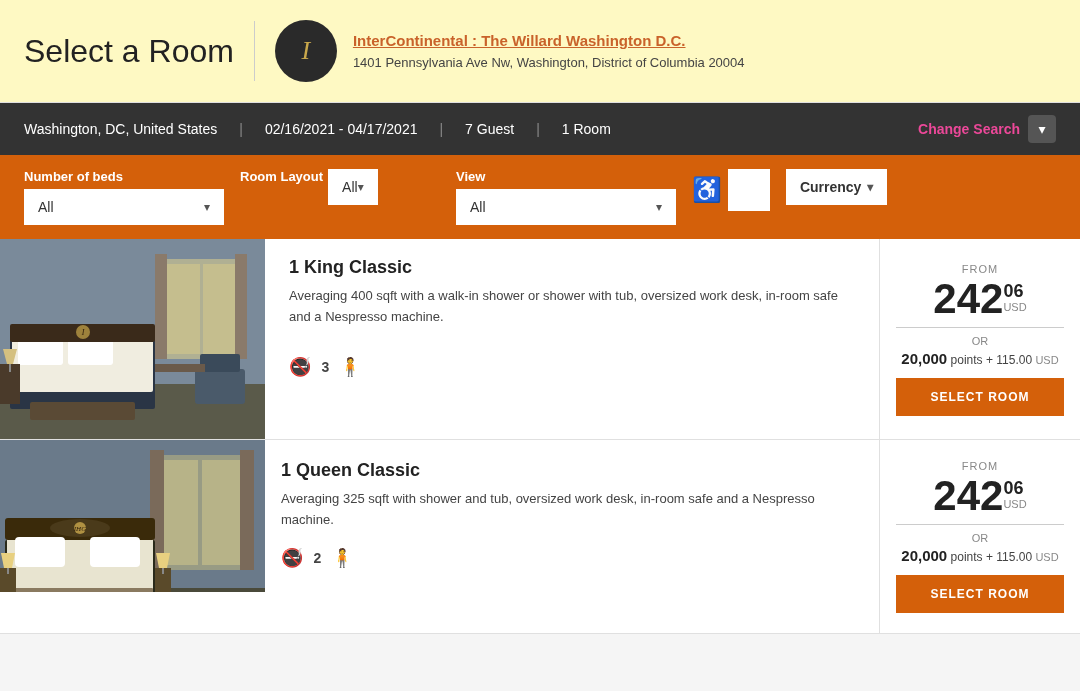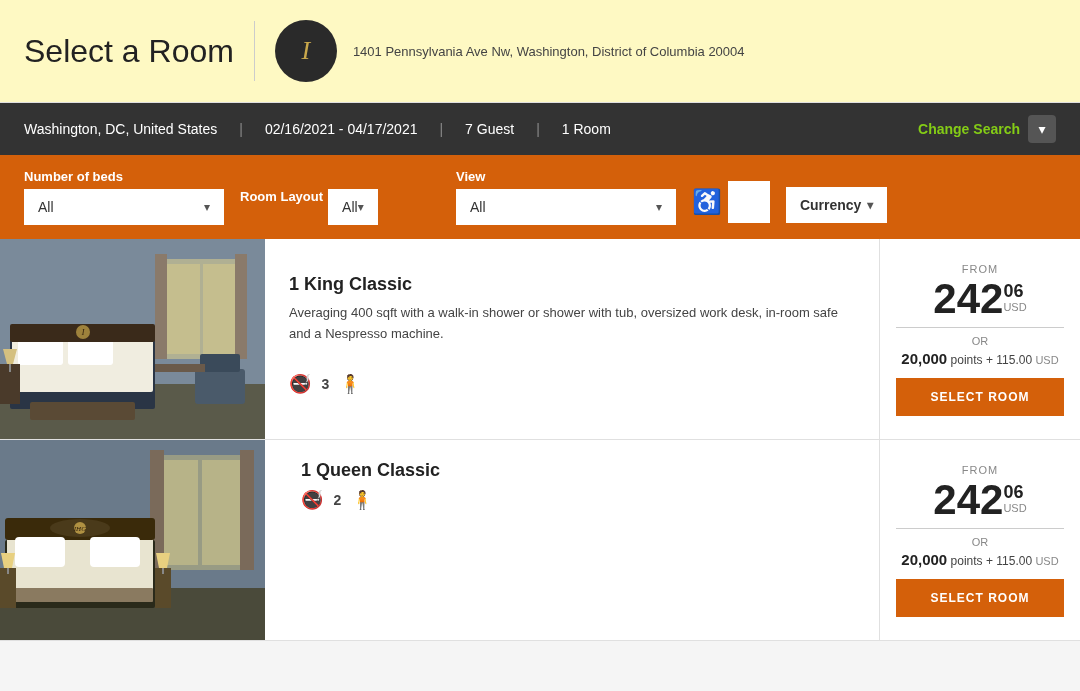--- a/index.html
+++ b/index.html
@@ -9,42 +9,43 @@
 <body>
 
 <div style="background:#fef9c3; padding:20px 24px; display:flex; align-items:center; border-bottom:1px solid #e0e0e0;">
   <h1 style="font-size:32px; font-weight:300; color:#222;">Select a Room</h1>
   <div style="width:1px; height:60px; background:#ccc; margin:0 20px;"></div>
   <div style="display:flex; align-items:center; gap:16px;">
     <div style="width:62px; height:62px; border-radius:50%; background:#2a2a2a; display:flex; align-items:center; justify-content:center; flex-shrink:0;">
       <span style="color:#c9a84c; font-size:26px; font-style:italic; font-family:Georgia,serif;">I</span>
     </div>
     <div style="display:flex; flex-direction:column; gap:6px;">
+      <a style="color:#c9622a; font-size:15px; font-weight:bold; text-decoration:underline; cursor:pointer;">InterContinental : The Willard Washington D.C.</a>
       <span style="color:#444; font-size:13px;">1401 Pennsylvania Ave Nw, Washington, District of Columbia 20004</span>
     </div>
   </div>
 </div>
 
 <div style="background:#333; color:#fff; padding:0 24px; display:flex; align-items:center; justify-content:space-between; height:52px;">
   <div style="display:flex; align-items:center; font-size:14px; color:#fff; gap:8px;">
     <span>Washington, DC, United States</span>
     <span style="margin:0 14px; color:#888;">|</span>
     <span>02/16/2021 - 04/17/2021</span>
     <span style="margin:0 14px; color:#888;">|</span>
     <span>7 Guest</span>
     <span style="margin:0 14px; color:#888;">|</span>
     <span>1 Room</span>
   </div>
   <div style="display:flex; align-items:center; gap:8px; cursor:pointer;">
-    <span style="font-size:14px; font-weight:bold; color:#84cc16;">Change Search</span>
+    <span style="font-size:14px; font-weight:bold; color:#ec4899;">Change Search</span>
     <div style="width:28px; height:28px; background:#555; border-radius:4px; display:flex; align-items:center; justify-content:center; color:#fff; font-size:14px;">▾</div>
   </div>
 </div>
 
-<div style="background:#d4600a; padding:14px 24px; display:flex; align-items:flex-end; gap:16px;">
+<div style="background:#d4600a; padding:14px 24px; display:flex; align-items:flex-start; gap:16px;">
 
   <div style="display:flex; flex-direction:column; gap:5px; min-width:200px;">
     <label style="color:#fff; font-size:13px; font-weight:bold;">Number of beds</label>
     <div style="background:#fff; padding:10px 14px; font-size:14px; color:#333; display:flex; align-items:center; justify-content:space-between; cursor:pointer;">
       <span>All</span>
       <span style="font-size:12px; color:#555;">▾</span>
     </div>
   </div>
 
   <div style="display:flex; flex-direction:row; gap:5px; min-width:200px;">
@@ -112,21 +113,21 @@
 
         <rect x="155" y="125" width="50" height="8" fill="#6a5a4a"></rect>
 
         <rect x="30" y="163" width="105" height="18" fill="#5a4a35" rx="2"></rect>
 
         <circle cx="83" cy="93" r="7" fill="#c9a84c" opacity="0.7"></circle>
         <text x="83" y="96" text-anchor="middle" fill="#2a1a0a" font-size="8" font-family="Georgia" font-style="italic">I</text>
       </svg>
     </div>
 
-    <div style="flex:1; padding:35px 24px; border-right:1px solid #e0e0e0;">
+    <div style="flex:1; padding:18px 24px; border-right:1px solid #e0e0e0;">
       <div style="font-size:18px; font-weight:bold; color:#222; margin-bottom:8px;">1 King Classic</div>
       <div style="font-size:13px; color:#444; line-height:1.6; margin-bottom:28px;">Averaging 400 sqft with a walk-in shower or shower with tub, oversized work desk, in-room safe and a Nespresso machine.</div>
       <div style="display:flex; align-items:center; gap:10px; font-size:13px; color:#444;">
 
         <span style="font-size:18px;">🚭</span>
         <span style="font-size:14px; font-weight:bold;">3</span>
 
         <span style="font-size:18px;">🧍</span>
       </div>
     </div>
@@ -146,21 +147,21 @@
         <strong style="font-size:15px; font-weight:bold; color:#222;">20,000</strong>
         <span>points + 115.00</span>
         <span style="font-size:11px; color:#888;">USD</span>
       </div>
       <button style="background:#d4600a; color:#fff; border:none; padding:12px 16px; font-size:12px; font-weight:bold; letter-spacing:1px; cursor:pointer; width:100%; margin-top:8px;">SELECT ROOM</button>
     </div>
   </div>
 
   <div style="display:flex; border-bottom:1px solid #e0e0e0;">
 
-    <div style="width:265px; min-width:265px; height:200px; overflow:hidden; position:relative; flex-shrink:0;">
+    <div style="width:265px; min-width:265px; height:152px; overflow:hidden; position:relative; flex-shrink:0;">
       <svg width="265" height="200" viewBox="0 0 265 200" xmlns="http://www.w3.org/2000/svg">
 
         <rect width="265" height="200" fill="#6a7a8a"></rect>
 
         <rect x="155" y="15" width="90" height="115" fill="#b8b080" opacity="0.6"></rect>
         <rect x="160" y="20" width="38" height="105" fill="#c8c08a" opacity="0.65"></rect>
         <rect x="202" y="20" width="38" height="105" fill="#c8c08a" opacity="0.65"></rect>
 
         <rect x="150" y="10" width="14" height="120" fill="#7a6a5a"></rect>
         <rect x="240" y="10" width="14" height="120" fill="#7a6a5a"></rect>
@@ -188,22 +189,23 @@
         <polygon points="1,113 15,113 12,128 4,128" fill="#e8d080"></polygon>
         <rect x="7" y="128" width="2" height="6" fill="#888"></rect>
 
         <rect x="155" y="128" width="16" height="40" fill="#5a4a2a"></rect>
 
         <polygon points="156,113 170,113 167,128 159,128" fill="#e8d080"></polygon>
         <rect x="162" y="128" width="2" height="6" fill="#888"></rect>
       </svg>
     </div>
 
-    <div style="flex:1; padding:20px 36px; border-right:1px solid #e0e0e0;">
+    <div style="flex:1; padding:20px 16px; border-right:1px solid #e0e0e0;">
       <div style="font-size:18px; font-weight:bold; color:#222; margin-bottom:8px;">1 Queen Classic</div>
+      <div style="font-size:13px; color:#444; line-height:1.6; margin-bottom:16px;">Averaging 325 sqft with shower and tub, oversized work desk, in-room safe and a Nespresso machine.</div>
       <div style="display:flex; align-items:center; gap:10px; font-size:13px; color:#444;">
         <span style="font-size:18px;">🚭</span>
         <span style="font-size:14px; font-weight:bold;">2</span>
         <span style="font-size:18px;">🧍</span>
       </div>
     </div>
 
     <div style="width:200px; min-width:200px; padding:20px 16px; display:flex; flex-direction:column; align-items:center; justify-content:center; gap:3px;">
       <div style="font-size:11px; color:#888; letter-spacing:1px; text-transform:uppercase;">FROM</div>
       <div style="display:flex; align-items:flex-start; line-height:1;">

